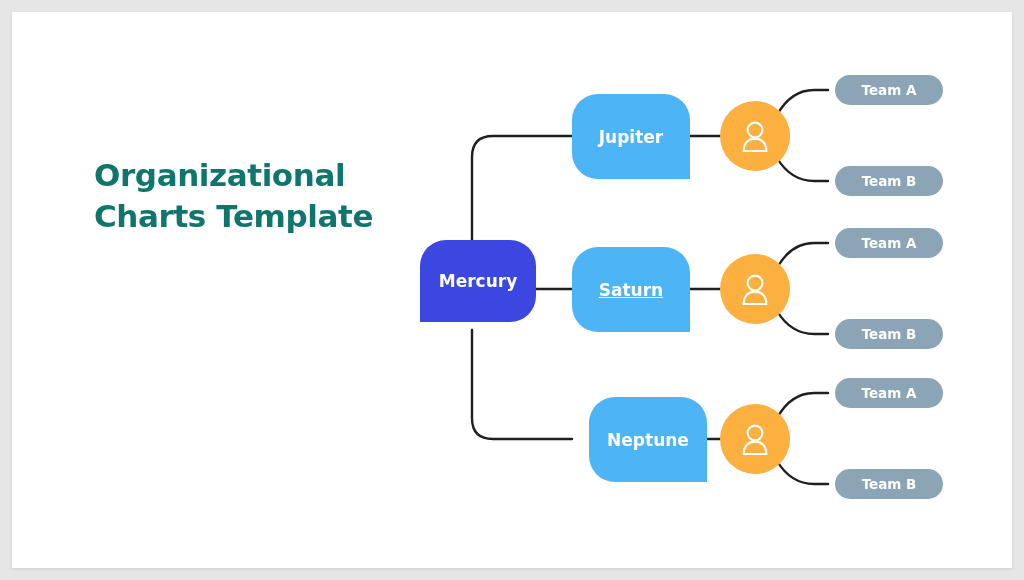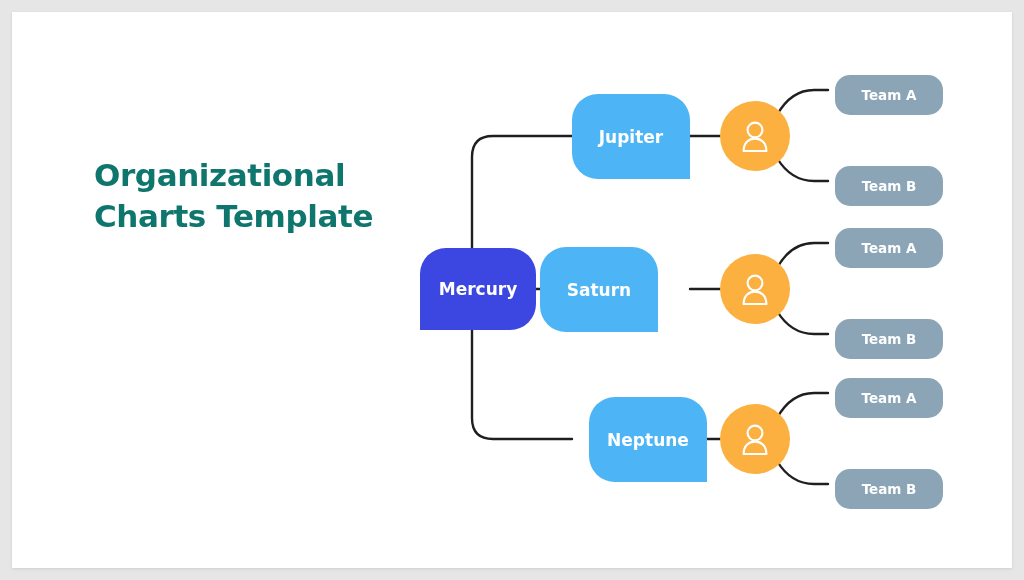--- a/index.html
+++ b/index.html
@@ -102,21 +102,21 @@
     background: #fbb040;
     display: flex;
     align-items: center;
     justify-content: center;
   }
   .person-circle svg { display: block; }
 
   .team-pill {
     position: absolute;
     width: 108px;
-    height: 40px;
+    height: 30px;
     border-radius: 15px;
     background: #8ba5b7;
     display: flex;
     align-items: center;
     justify-content: center;
     color: #ffffff;
     font-family: "DejaVu Sans", sans-serif;
     font-weight: bold;
     font-size: 13.5px;
     box-sizing: border-box;
@@ -153,41 +153,41 @@
         <path d="M765,146 Q779,169 802,169 L816,169"></path>
 
         <path d="M765,256 Q779,231 802,231 L816,231"></path>
         <path d="M765,299 Q779,322 802,322 L816,322"></path>
 
         <path d="M765,406 Q779,381 802,381 L816,381"></path>
         <path d="M765,449 Q779,472 802,472 L816,472"></path>
       </g>
     </svg>
 
-    <div class="node node-root" style="left:408px; top:236px;">
+    <div class="node node-root" style="left:408px; top:228px;">
       <span>Mercury</span>
     </div>
 
     <div class="node node-branch" style="left:560px; top:82px;">
       <span>Jupiter</span>
     </div>
     <div class="person-circle" style="left:708px; top:89px;">
       <svg width="30" height="32" viewBox="0 0 30 32">
         <circle cx="15" cy="10" r="7.4" fill="none" stroke="#ffffff" stroke-width="2.1"></circle>
         <path d="M3.6,31 C3.6,22.6 8.7,18.6 15,18.6 C21.3,18.6 26.4,22.6 26.4,31 Z" fill="none" stroke="#ffffff" stroke-width="2.1" stroke-linejoin="round"></path>
       </svg>
     </div>
     <div class="team-pill" style="left:823px; top:63px;">
       <span>Team A</span>
     </div>
     <div class="team-pill" style="left:823px; top:154px;">
       <span>Team B</span>
     </div>
 
-    <div class="node node-branch" style="left:528px; top:235px;">
+    <div class="node node-branch" style="left:560px; top:235px;text-decoration:underline;">
       <span>Saturn</span>
     </div>
     <div class="person-circle" style="left:708px; top:242px;">
       <svg width="30" height="32" viewBox="0 0 30 32">
         <circle cx="15" cy="10" r="7.4" fill="none" stroke="#ffffff" stroke-width="2.1"></circle>
         <path d="M3.6,31 C3.6,22.6 8.7,18.6 15,18.6 C21.3,18.6 26.4,22.6 26.4,31 Z" fill="none" stroke="#ffffff" stroke-width="2.1" stroke-linejoin="round"></path>
       </svg>
     </div>
     <div class="team-pill" style="left:823px; top:216px;">
       <span>Team A</span>

